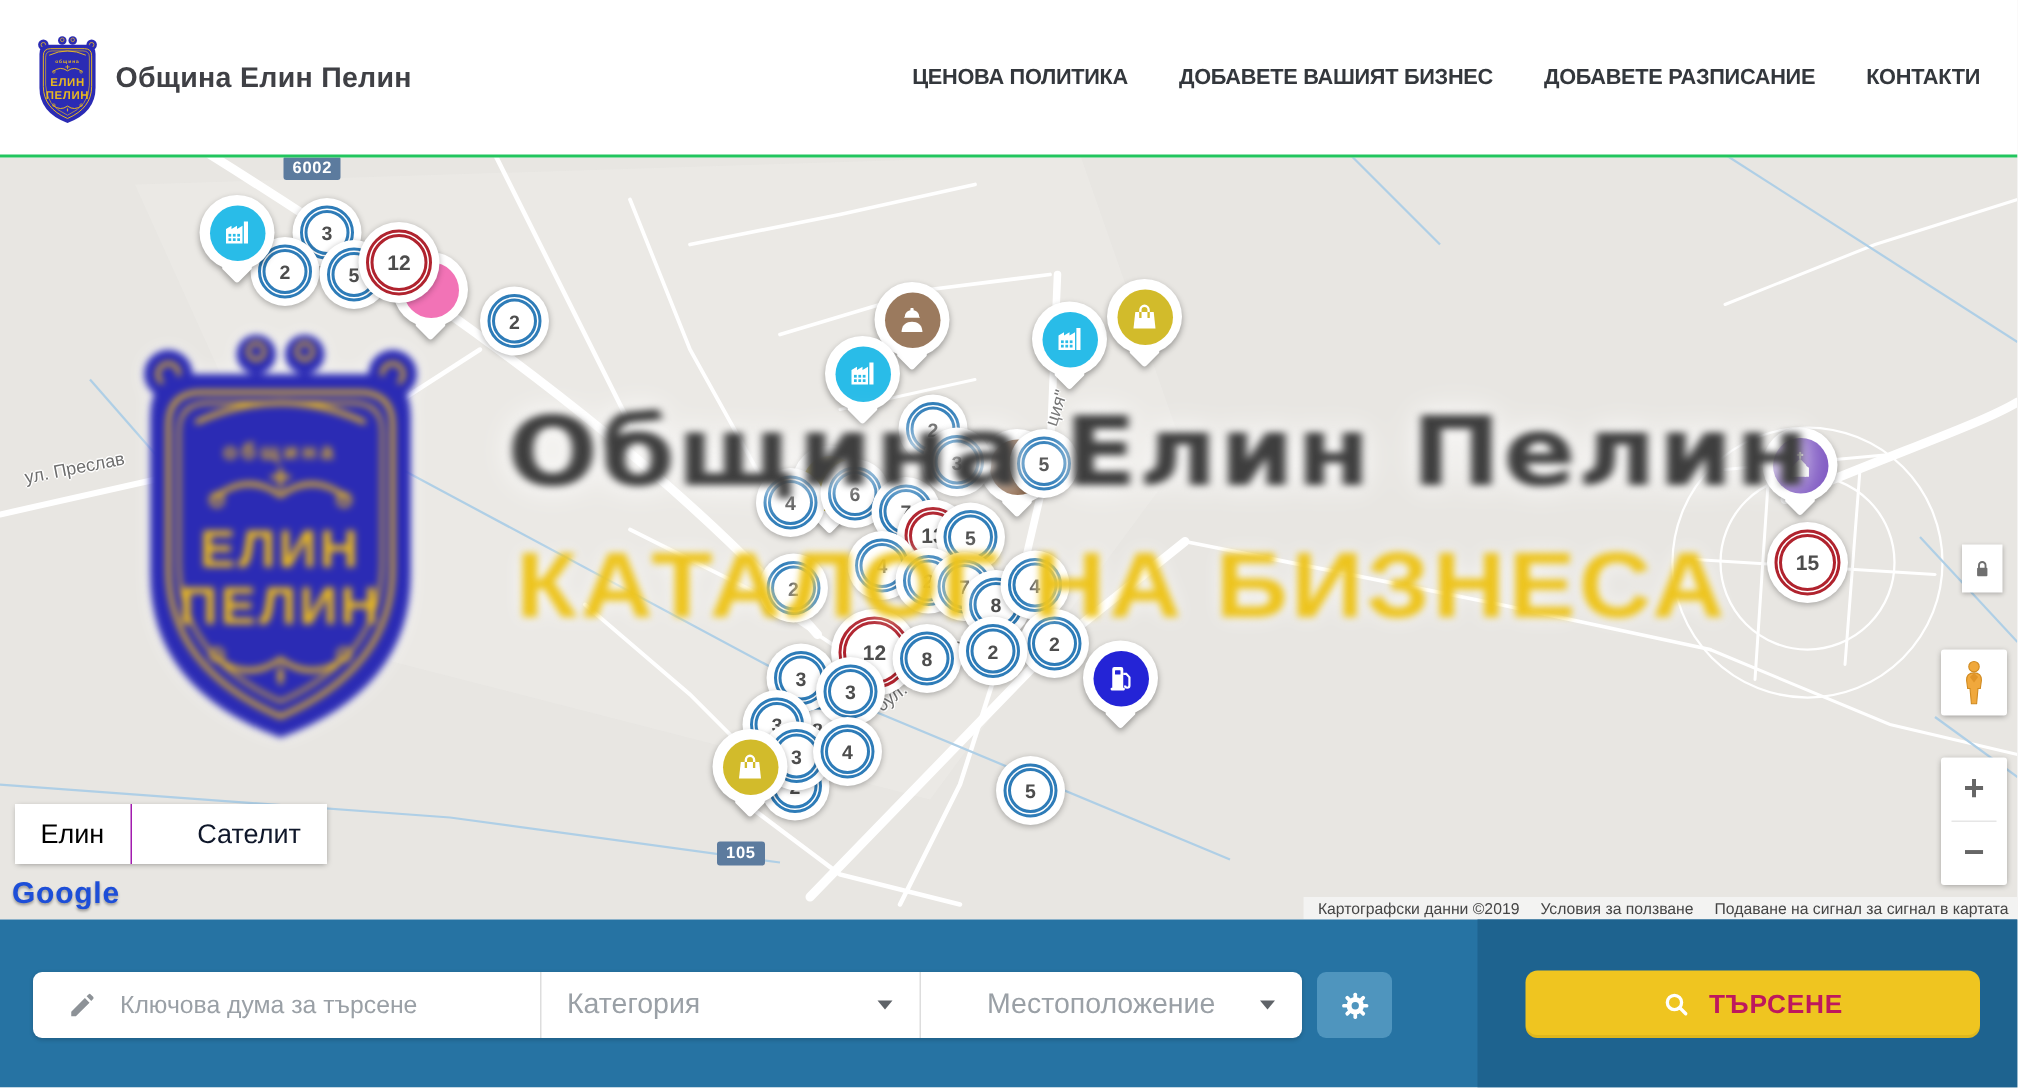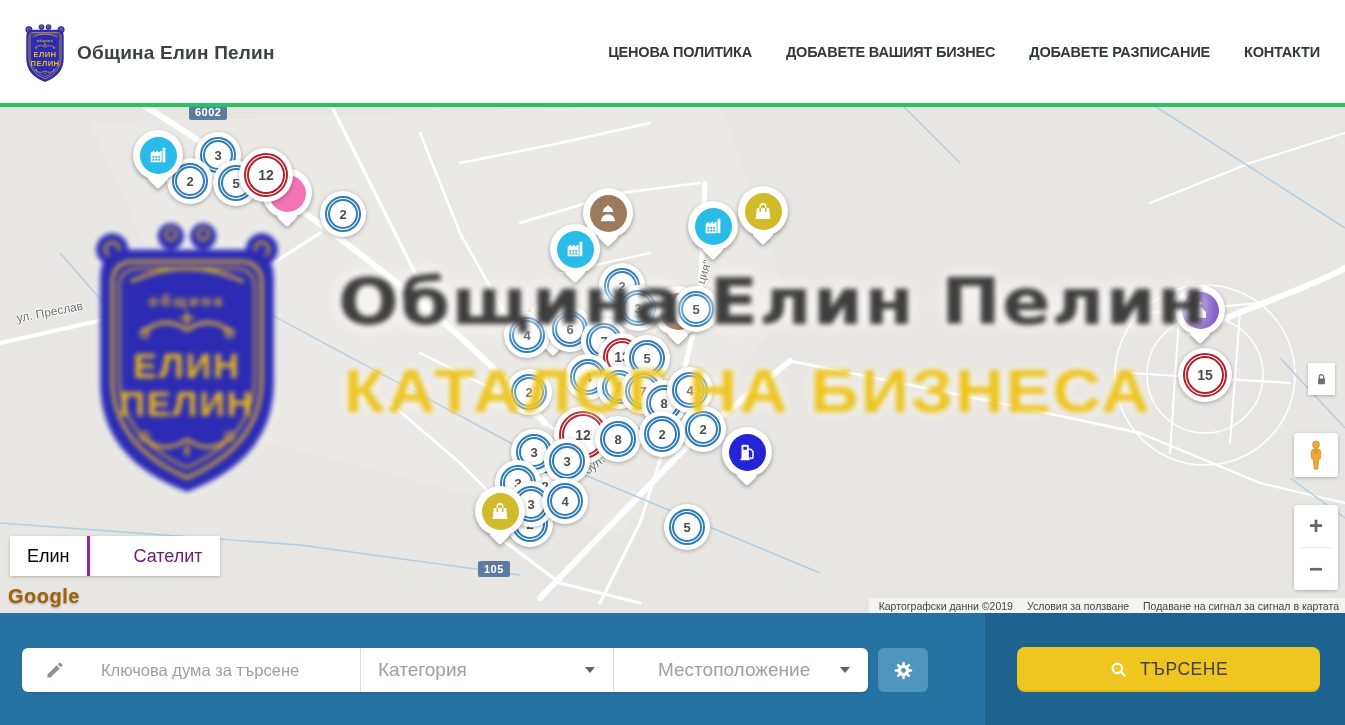--- a/index.html
+++ b/index.html
@@ -1,19 +1,19 @@
 <!DOCTYPE html>
 <html><head>
 <meta charset="utf-8">
 <style>
   html,body{margin:0;padding:0;background:#fff;}
   .page{position:relative;width:1345px;height:725px;overflow:hidden;font-family:"Liberation Sans",sans-serif;}
 
   
-  .header{position:absolute;left:0;top:0;width:100%;height:103px;background:#fff;border-bottom:4px solid #22c55e;z-index:40;}
+  .header{position:absolute;left:0;top:0;width:100%;height:103px;background:#fff;border-bottom:2px solid #22c55e;z-index:40;}
   .brand{position:absolute;left:21px;top:22px;display:flex;align-items:center;}
   .brand-crest{width:48px;height:62px;}
   .brand-text{margin-left:8px;line-height:1.15;}
   .brand-line1{font-size:19px;font-weight:bold;color:#3f4045;letter-spacing:.2px;}
   .brand-line2{font-size:17.5px;font-weight:bold;color:#efb600;letter-spacing:.2px;}
   .nav{position:absolute;right:25px;top:0;height:103px;display:flex;align-items:center;gap:34px;}
   .nav-item{font-size:14.5px;font-weight:bold;color:#33373c;letter-spacing:-.2px;cursor:pointer;white-space:nowrap;}
 
   
   .map{position:absolute;left:0;top:103px;width:1345px;height:510px;background:#e8e6e2;overflow:hidden;}
@@ -36,46 +36,46 @@
   
   .watermark{position:absolute;left:0;top:0;width:100%;height:100%;z-index:6;pointer-events:none;}
   .wm-crest{position:absolute;left:84px;top:110px;width:206px;height:288px;filter:blur(2.4px) drop-shadow(0 0 6px rgba(255,255,255,.7));}
   .wm-line1{position:absolute;left:338px;top:162px;font-family:"DejaVu Sans",sans-serif;font-size:64px;font-weight:bold;color:#3e3e3e;letter-spacing:1px;white-space:nowrap;transform:scaleX(1.12);transform-origin:left center;filter:blur(2.6px);text-shadow:0 0 14px rgba(255,255,255,.9),0 0 26px rgba(255,255,255,.7);}
   .wm-line2{position:absolute;left:344px;top:252px;font-size:62px;font-weight:bold;color:#edc41e;letter-spacing:2px;white-space:nowrap;transform:scaleX(1.08);transform-origin:left center;filter:blur(2.4px);text-shadow:0 0 12px rgba(255,255,255,.85);}
 
   
   .maptype{position:absolute;left:10px;top:433px;z-index:8;display:flex;box-shadow:0 1px 4px -1px rgba(0,0,0,.4);cursor:pointer;}
   .maptype-btn{background:#fff;height:40px;display:flex;align-items:center;padding:0 17px;font-size:18px;}
   .maptype-btn.active{font-weight:500;color:#000;}
-  .maptype-btn.inactive{color:#701a75;border-left:3px solid #a21caf;padding-left:44px;}
-  .google-logo{position:absolute;left:8px;top:482px;z-index:8;color:#a16207;font-size:20px;font-weight:bold;letter-spacing:.5px;text-shadow:0 1px 2px rgba(0,0,0,.35);cursor:pointer;}
+  .maptype-btn.inactive{color:#0f172a;border-left:1px solid #a21caf;padding-left:44px;}
+  .google-logo{position:absolute;left:8px;top:482px;z-index:8;color:#1d4ed8;font-size:20px;font-weight:bold;letter-spacing:.5px;text-shadow:0 1px 2px rgba(0,0,0,.35);cursor:pointer;}
   .attribution{position:absolute;right:0;bottom:0;height:15px;z-index:8;background:rgba(245,245,245,.85);display:flex;align-items:center;gap:14px;padding:0 6px 0 10px;font-size:10.5px;color:#454545;}
   .attribution .link{cursor:pointer;}
   .ctrl-lock{position:absolute;left:1308px;top:260px;width:27px;height:32px;background:#fff;z-index:8;display:flex;align-items:center;justify-content:center;box-shadow:0 1px 3px rgba(0,0,0,.25);cursor:pointer;}
   .ctrl-pegman{position:absolute;left:1294px;top:330px;width:44px;height:44px;background:#fff;border-radius:2px;z-index:8;display:flex;align-items:center;justify-content:center;box-shadow:0 1px 4px -1px rgba(0,0,0,.4);cursor:pointer;}
   .ctrl-zoom{position:absolute;left:1294px;top:402px;width:44px;height:85px;background:#fff;border-radius:2px;z-index:8;box-shadow:0 1px 4px -1px rgba(0,0,0,.4);display:flex;flex-direction:column;}
   .zoom-btn{flex:1;display:flex;align-items:center;justify-content:center;font-size:24px;font-weight:bold;color:#666;cursor:pointer;user-select:none;}
   .zoom-divider{height:1px;background:#e6e6e6;margin:0 7px;}
 
   
   .searchbar{position:absolute;left:0;top:613px;width:1345px;height:112px;background:#2673a3;z-index:41;}
   .searchbar-right{position:absolute;right:0;top:0;width:360px;height:112px;background:#1e638f;}
   .search-box{position:absolute;left:22px;top:35px;width:846px;height:44px;background:#fff;border-radius:6px;display:flex;align-items:stretch;box-shadow:0 1px 3px rgba(0,0,0,.18);}
   .sb-section{display:flex;align-items:center;box-sizing:border-box;}
   .sb-keyword{width:338px;padding-left:23px;gap:13px;}
-  .sb-keyword input{border:none;outline:none;flex:1;font-size:16.5px;color:#14532d;font-family:"Liberation Sans",sans-serif;background:transparent;margin-left:21px;}
+  .sb-keyword input{border:none;outline:none;flex:1;font-size:16.5px;color:#14532d;font-family:"Liberation Sans",sans-serif;background:transparent;}
   .sb-keyword input::placeholder{color:#9aa0a6;}
   .sb-select{border-left:1px solid #ddd;cursor:pointer;justify-content:space-between;padding:0 18px 0 17px;}
   .sb-category{width:253px;}
   .sb-location{width:255px;padding-left:44px;}
   .sb-placeholder{font-size:19px;color:#9aa0a6;}
   .chevron{width:0;height:0;border-left:5.5px solid transparent;border-right:5.5px solid transparent;border-top:6.5px solid #5f6368;}
   .gear-btn{position:absolute;left:878px;top:35px;width:50px;height:44px;background:#4f95be;border-radius:6px;display:flex;align-items:center;justify-content:center;cursor:pointer;}
   .search-btn{position:absolute;left:1017px;top:34px;width:303px;height:45px;background:#efc520;border:none;border-radius:8px;display:flex;align-items:center;justify-content:center;gap:12px;cursor:pointer;box-shadow:inset 0 -2px 0 rgba(0,0,0,.07);}
-  .search-btn-label{color:#404040;font-size:17.5px;font-weight:normal;letter-spacing:.5px;font-family:"Liberation Sans",sans-serif;}
+  .search-btn-label{color:#be185d;font-size:17.5px;font-weight:bold;letter-spacing:.5px;font-family:"Liberation Sans",sans-serif;}
 
   
   .crest-top-text{font-size:15px;font-weight:bold;letter-spacing:3px;}
   .crest-name{font-size:35px;font-weight:bold;letter-spacing:2px;}
 </style>
 </head>
 <body>
 
 <svg width="0" height="0" style="position:absolute">
   <defs>

